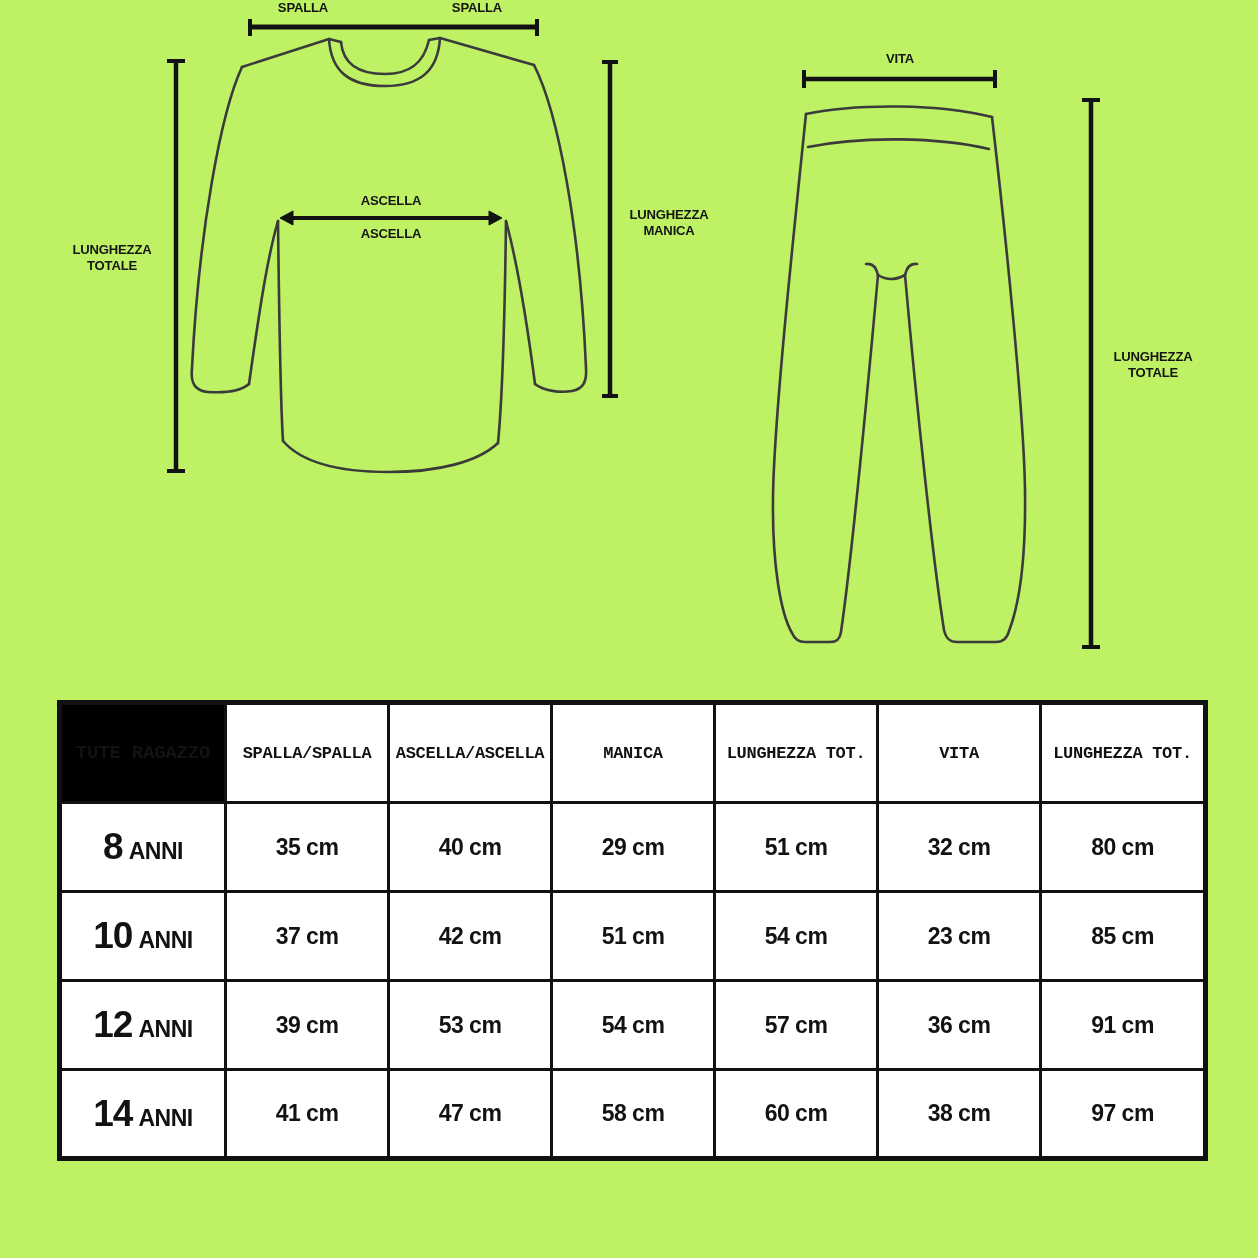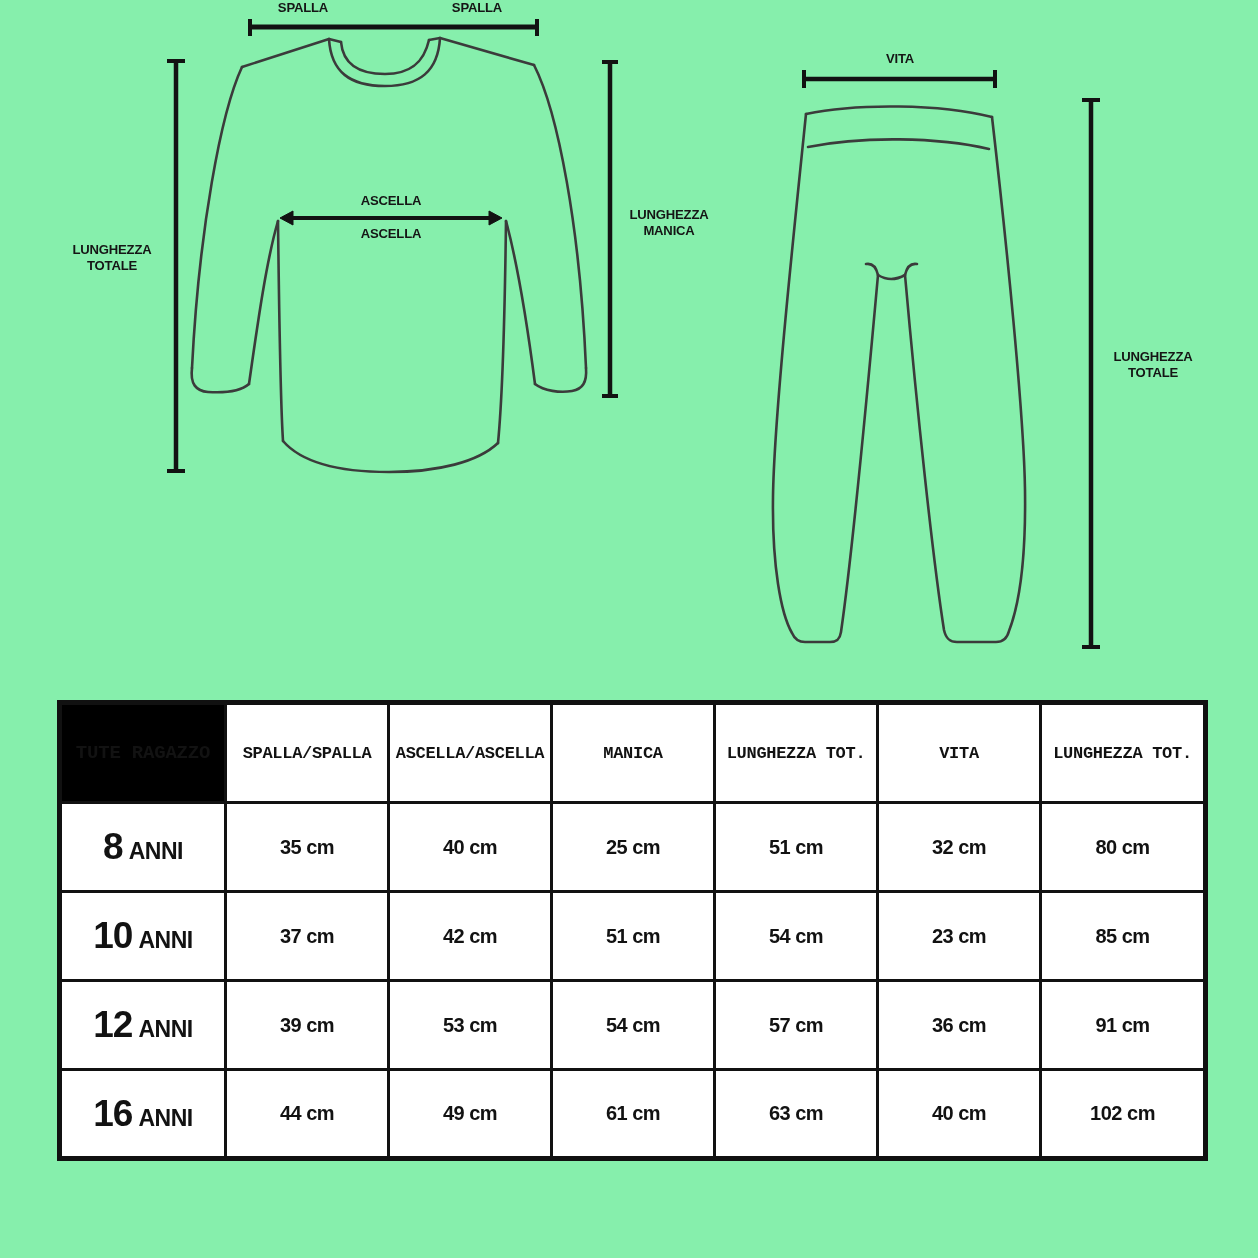--- a/index.html
+++ b/index.html
@@ -1,17 +1,17 @@
 <!DOCTYPE html>
 <html><head>
 <meta charset="utf-8">
 <style>
   html,body{margin:0;padding:0;background:#fff;}
   .page{
-    position:relative;width:1258px;height:1258px;background:#86efac;
+    position:relative;width:1258px;height:1258px;background:#bef264;
     font-family:"Liberation Sans",sans-serif;color:#141414;overflow:hidden;
   }
   
   .diagram{position:absolute;left:0;top:0;width:1258px;height:698px;}
   .diagram svg{position:absolute;left:0;top:0;}
   .dlabel{
     position:absolute;transform:translateX(-50%) scaleX(.97);
     font-weight:700;font-size:13.5px;line-height:1.2;letter-spacing:-.2px;
     color:#151515;text-align:center;white-space:nowrap;
   }
@@ -26,21 +26,21 @@
     border:3px solid #111;text-align:center;vertical-align:middle;
     font-weight:700;color:#121212;padding:0;
   }
   thead th{height:96px;font-size:17px;letter-spacing:-.3px;font-family:Liberation Mono, monospace;}
   th.corner{
     background:#000;color:#fff;vertical-align:bottom;
     font-size:19px;letter-spacing:-.2px;padding-bottom:16px;border:5px solid #111;
   }
   tbody th{border-width:5px;}
   tbody tr{height:89px;}
-  tbody td{font-size:20px;letter-spacing:-.5px;}
+  tbody td{font-size:23px;letter-spacing:-.5px;}
   .age-num{font-size:37px;letter-spacing:-1px;}
   .age-unit{font-size:23px;margin-left:6px;letter-spacing:-.5px;}
 </style>
 </head>
 <body>
 
 <div class="page">
 
   <div class="diagram">
     <svg width="1258" height="698" viewBox="0 0 1258 698">
@@ -144,21 +144,21 @@
         <th>LUNGHEZZA TOT.</th>
       </tr>
     </thead>
     <tbody>
       <tr>
         <th>
           <span class="age-num">8</span><span class="age-unit">ANNI</span>
         </th>
         <td>35 cm</td>
         <td>40 cm</td>
-        <td>25 cm</td>
+        <td>29 cm</td>
         <td>51 cm</td>
         <td>32 cm</td>
         <td>80 cm</td>
       </tr>
       <tr>
         <th>
           <span class="age-num">10</span><span class="age-unit">ANNI</span>
         </th>
         <td>37 cm</td>
         <td>42 cm</td>
@@ -173,25 +173,25 @@
         </th>
         <td>39 cm</td>
         <td>53 cm</td>
         <td>54 cm</td>
         <td>57 cm</td>
         <td>36 cm</td>
         <td>91 cm</td>
       </tr>
       <tr>
         <th>
-          <span class="age-num">16</span><span class="age-unit">ANNI</span>
+          <span class="age-num">14</span><span class="age-unit">ANNI</span>
         </th>
-        <td>44 cm</td>
-        <td>49 cm</td>
-        <td>61 cm</td>
-        <td>63 cm</td>
-        <td>40 cm</td>
-        <td>102 cm</td>
+        <td>41 cm</td>
+        <td>47 cm</td>
+        <td>58 cm</td>
+        <td>60 cm</td>
+        <td>38 cm</td>
+        <td>97 cm</td>
       </tr>
     </tbody>
   </table>
 
 </div>
 
 </body></html>

